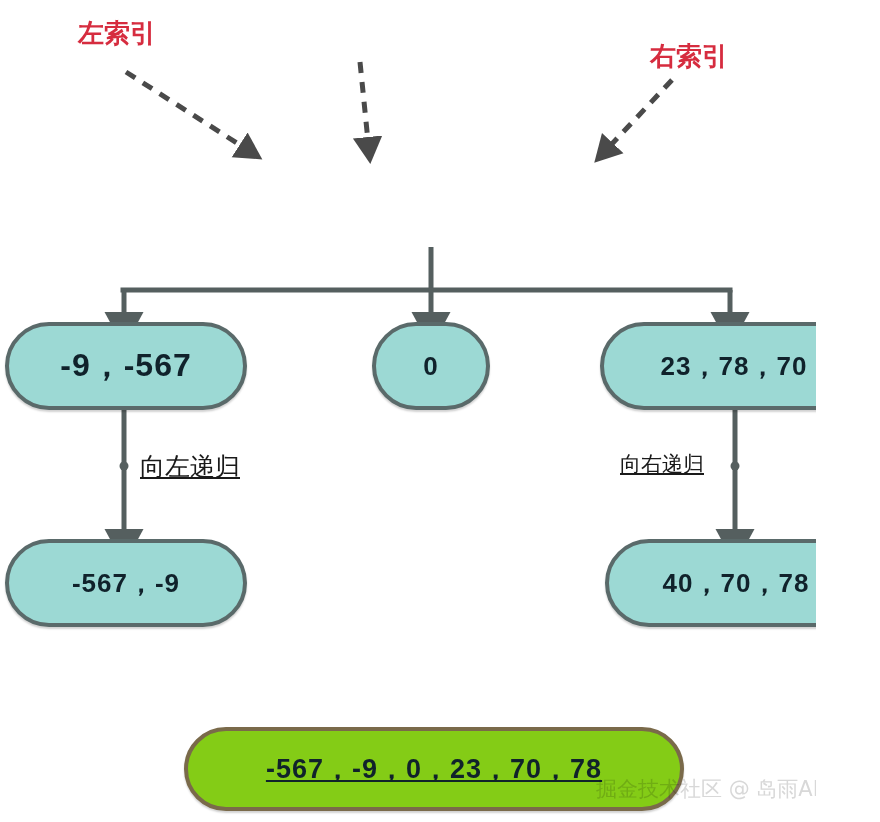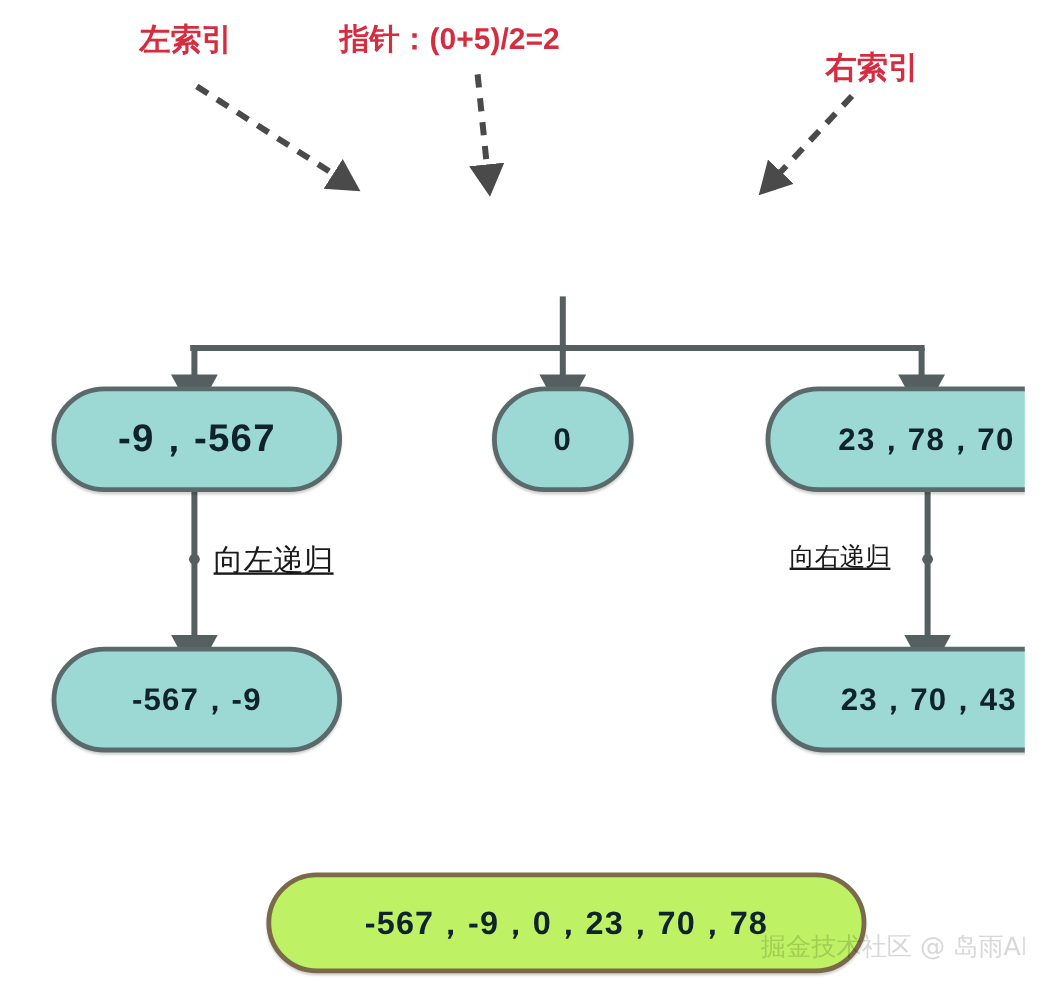--- a/index.html
+++ b/index.html
@@ -7,21 +7,20 @@
     padding: 0;
     background: #ffffff;
   }
   #canvas {
     position: relative;
     width: 816px;
     height: 822px;
     background: #ffffff;
     overflow: hidden;
     font-family: "Liberation Sans", "DejaVu Sans", sans-serif;
-    margin-left: 38px;
   }
   svg.layer {
     position: absolute;
     left: 0;
     top: 0;
     width: 880px;
     height: 822px;
     pointer-events: none;
   }
   .node {
@@ -32,22 +31,23 @@
     justify-content: center;
     border: 4px solid #5a6a6a;
     background: #9CD9D4;
     color: #10222b;
     font-weight: bold;
     letter-spacing: 1px;
     white-space: nowrap;
     box-shadow: 0 2px 2px rgba(0,0,0,0.18);
   }
   .node.final {
-    background: #bef264;
+    background: #84cc16;
     border-color: #7a6a4a;
+    text-decoration: underline;
   }
   .label-red {
     position: absolute;
     color: #D62C3F;
     font-weight: bold;
     white-space: nowrap;
   }
   .label-black {
     position: absolute;
     color: #1a1a1a;
@@ -110,34 +110,33 @@
     </g>
 
     <g>
       <path d="M735,410 L735,535" fill="none" stroke="#555f5f" stroke-width="5" marker-end="url(#arrowSolid)"></path>
       <circle cx="735" cy="466" r="4.5" fill="#555f5f"></circle>
     </g>
   </svg>
 
   <div class="label-red" style="left:78px; top:16px; font-size:26px;">左索引</div>
 
-  <div class="label-red" style="left:245px; top:16px; font-size:25px;">指针：(0+5)/2=2</div>
 
   <div class="label-red" style="left:650px; top:39px; font-size:26px;">右索引</div>
 
 
   <div class="node" style="left:5px; top:322px; width:242px; height:88px; border-radius:44px; font-size:32px;">-9，-567</div>
 
   <div class="node" style="left:372px; top:322px; width:118px; height:88px; border-radius:44px; font-size:26px;">0</div>
 
   <div class="node" style="left:600px; top:322px; width:268px; height:88px; border-radius:44px; font-size:26px;">23，78，70</div>
 
   <div class="node" style="left:5px; top:539px; width:242px; height:88px; border-radius:44px; font-size:26px;text-align:center;">-567，-9</div>
 
-  <div class="node" style="left:605px; top:539px; width:262px; height:88px; border-radius:44px; font-size:26px;">23，70，43</div>
+  <div class="node" style="left:605px; top:539px; width:262px; height:88px; border-radius:44px; font-size:26px;">40，70，78</div>
 
   <div class="node final" style="left:184px; top:727px; width:500px; height:84px; border-radius:42px; font-size:27px;">-567，-9，0，23，70，78</div>
 
   <div class="label-black" style="left:140px; top:450px; font-size:25px;">向左递归</div>
 
   <div class="label-black" style="left:620px; top:450px; font-size:21px;">向右递归</div>
 
   <div class="watermark" style="left:596px; top:775px;">掘金技术社区 @ 岛雨AI</div>
 
 </div>

